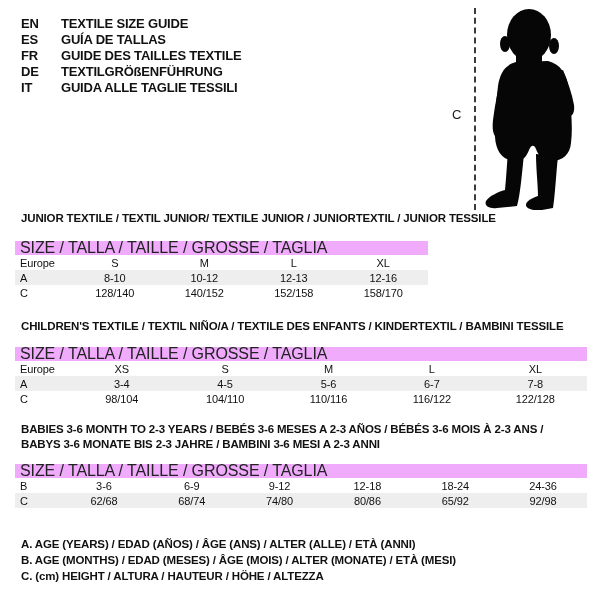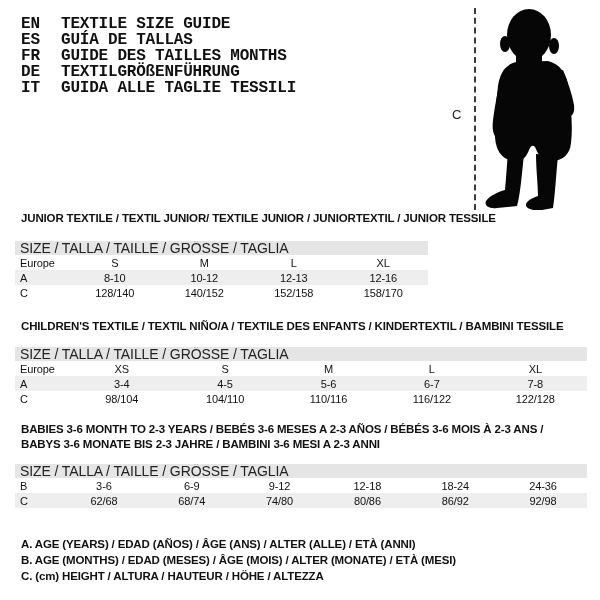--- a/index.html
+++ b/index.html
@@ -8,36 +8,36 @@
     position:relative;
     background:#ffffff;
     color:#111111;
     font-family:"Liberation Sans", sans-serif;
     overflow:hidden;
   }
   .abs { position:absolute; }
 
   
   .lang-block { left:21px; top:16px; }
-  .lang-row { display:flex; line-height:16px; font-size:16px; font-weight:700; letter-spacing:-0.2px;font-family:Liberation Mono, monospace; }
+  .lang-row { display:flex; line-height:16px; font-size:13px; font-weight:700; letter-spacing:-0.2px; }
   .lang-code { width:40px; flex:0 0 40px; }
 
   
   .fig-label { left:452px; top:107px; font-size:13px; color:#1a1a1a; }
   .dash-line { left:474px; top:8px; height:202px; width:0; border-left:2px dashed #3a3a3a; }
 
   
   .sec-title { font-size:11.5px; font-weight:700; line-height:15px; letter-spacing:-0.15px; white-space:nowrap; }
 
   
   .tbl-wrap { }
   .size-bar {
-    background:#e5e5e5;
+    background:#f0abfc;
     height:14px; line-height:14px;
-    font-size:14px; letter-spacing:-0.1px;
+    font-size:16px; letter-spacing:-0.1px;
     padding-left:5px; color:#222222;
     white-space:nowrap; overflow:hidden;
   }
   table { border-collapse:collapse; width:100%; table-layout:fixed; }
   td { height:15px; padding:0; font-size:11px; text-align:center; letter-spacing:-0.1px; }
   td.lab { text-align:left; padding-left:5px; }
   tr.shaded { background:#eeeeee; }
 
   
   .footnotes { left:21px; top:536px; }
@@ -50,21 +50,21 @@
   <div class="lang-row">
     <span class="lang-code">EN</span>
     <span class="lang-text">TEXTILE SIZE GUIDE</span>
   </div>
   <div class="lang-row">
     <span class="lang-code">ES</span>
     <span class="lang-text">GUÍA DE TALLAS</span>
   </div>
   <div class="lang-row">
     <span class="lang-code">FR</span>
-    <span class="lang-text">GUIDE DES TAILLES MONTHS</span>
+    <span class="lang-text">GUIDE DES TAILLES TEXTILE</span>
   </div>
   <div class="lang-row">
     <span class="lang-code">DE</span>
     <span class="lang-text">TEXTILGRÖßENFÜHRUNG</span>
   </div>
   <div class="lang-row">
     <span class="lang-code">IT</span>
     <span class="lang-text">GUIDA ALLE TAGLIE TESSILI</span>
   </div>
 </div>
@@ -188,21 +188,21 @@
       <td>12-18</td>
       <td>18-24</td>
       <td>24-36</td>
     </tr>
     <tr class="shaded">
       <td class="lab">C</td>
       <td>62/68</td>
       <td>68/74</td>
       <td>74/80</td>
       <td>80/86</td>
-      <td>86/92</td>
+      <td>65/92</td>
       <td>92/98</td>
     </tr>
   </tbody>
     </table>
 </div>
 
 <div class="abs footnotes">
   <div class="footnote">A. AGE (YEARS) / EDAD (AÑOS) / ÂGE (ANS) / ALTER (ALLE) / ETÀ (ANNI)</div>
   <div class="footnote">B. AGE (MONTHS) / EDAD (MESES) / ÂGE (MOIS) / ALTER (MONATE) / ETÀ (MESI)</div>
   <div class="footnote">C. (cm) HEIGHT / ALTURA / HAUTEUR / HÖHE / ALTEZZA</div>

